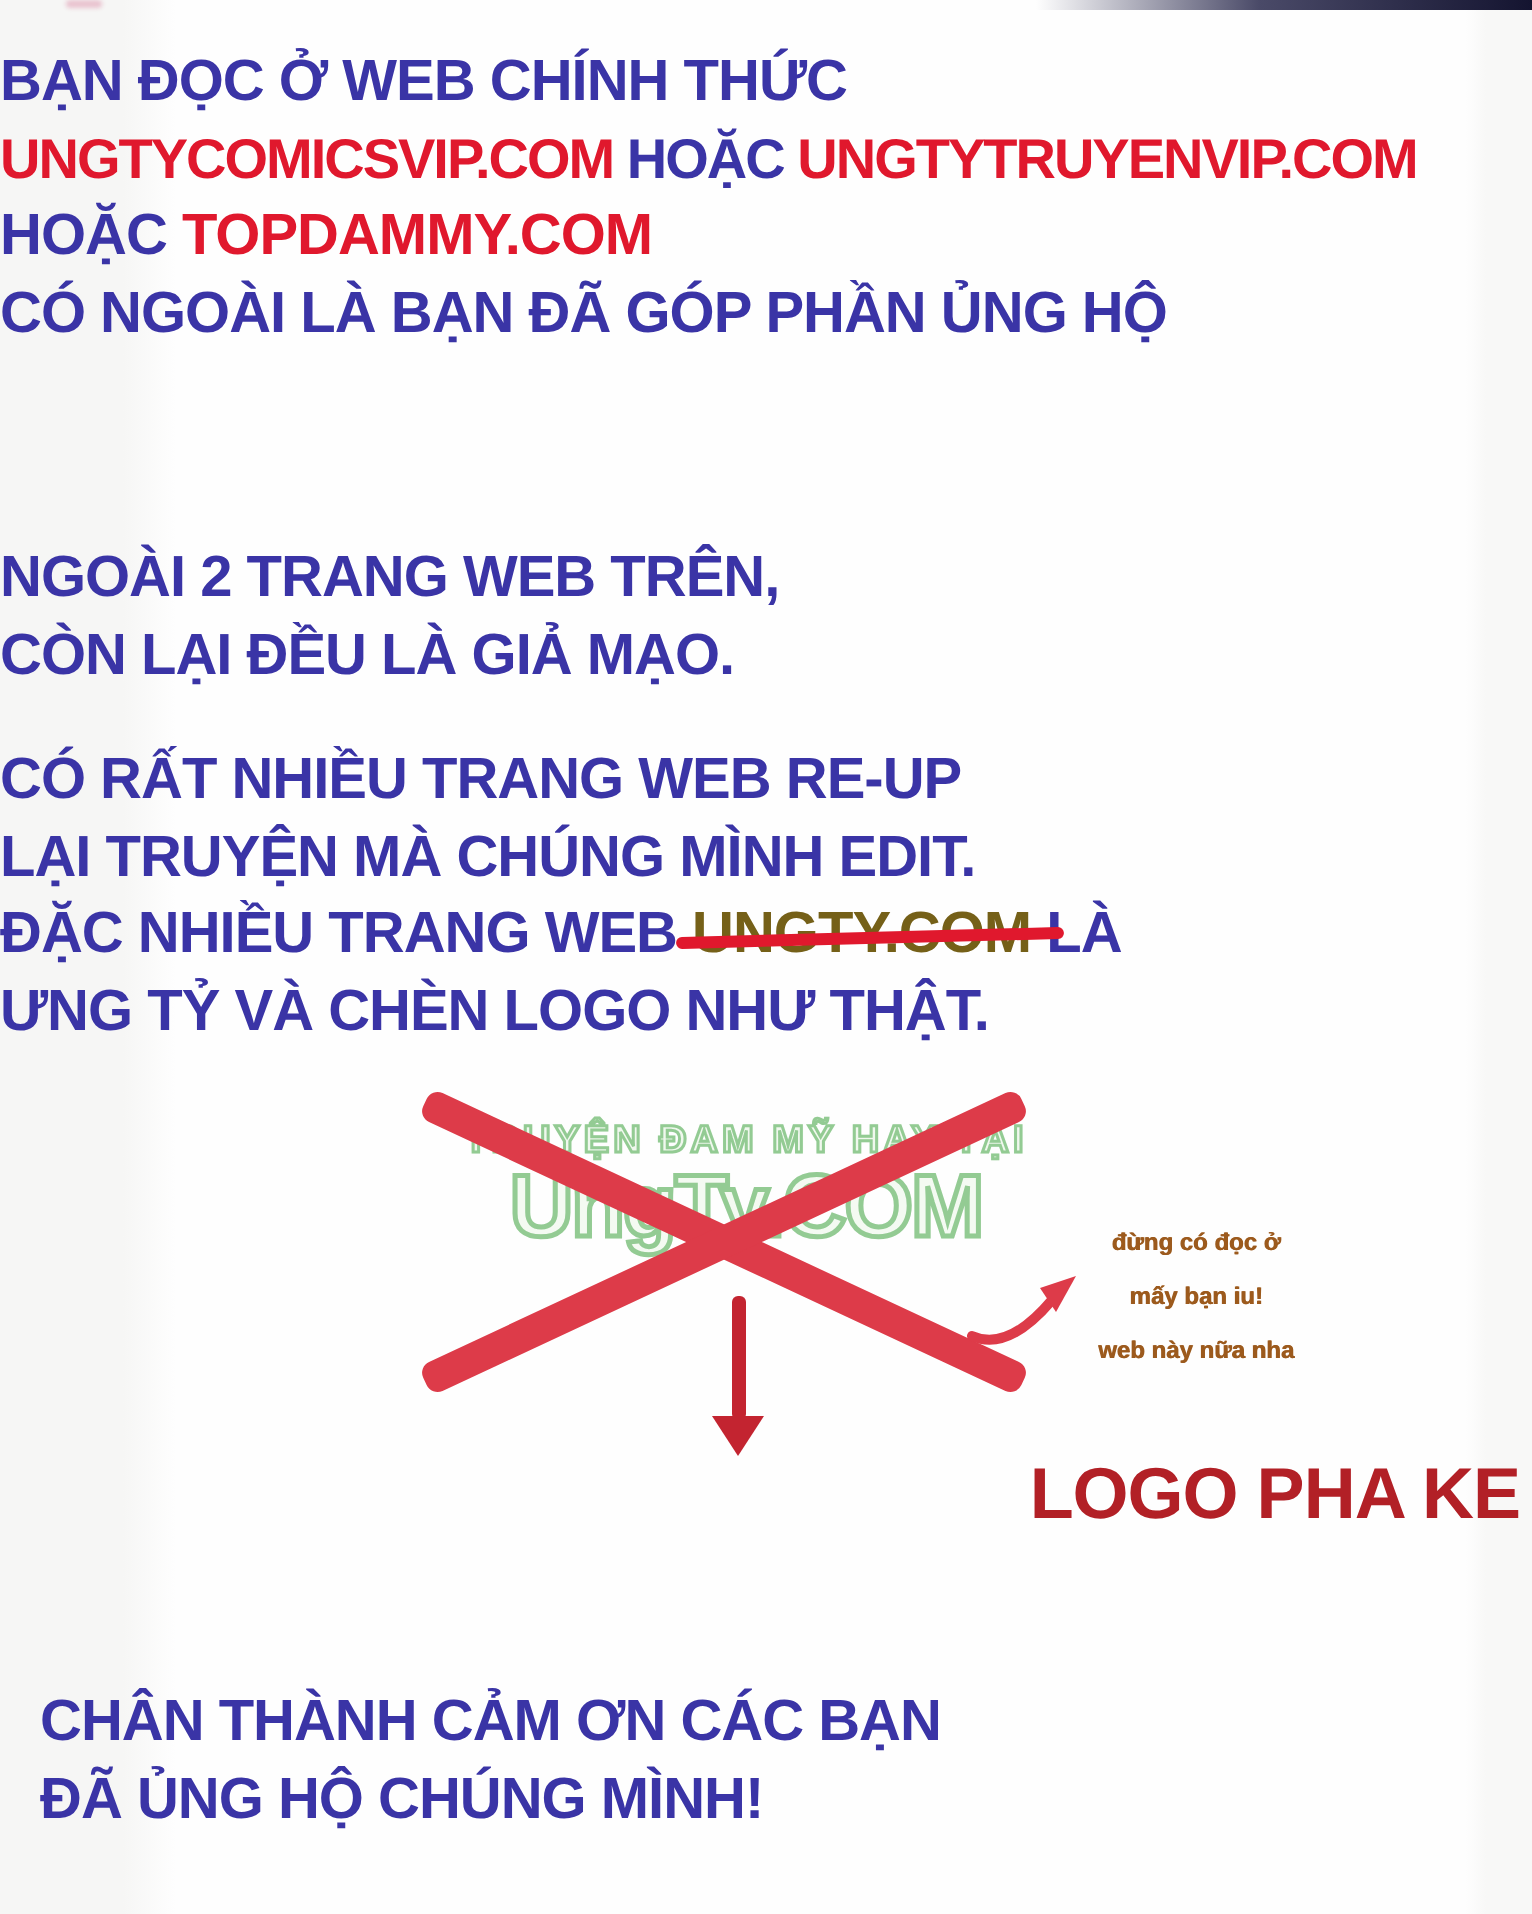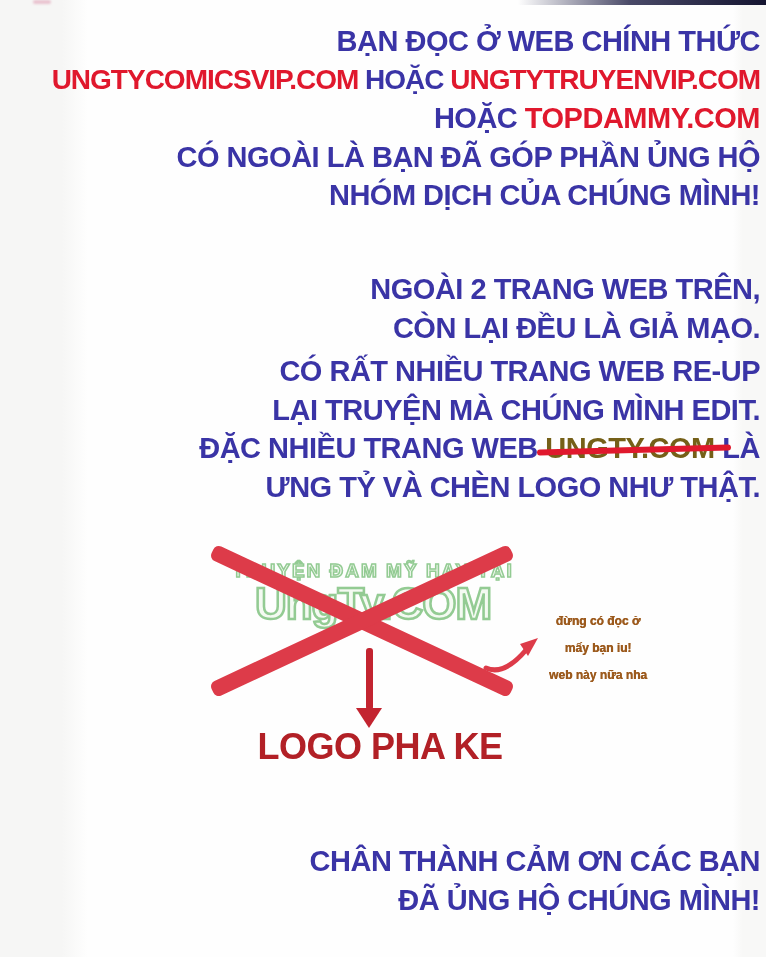--- a/index.html
+++ b/index.html
@@ -11,27 +11,27 @@
   .page{position:relative;width:766px;height:957px;margin:0 auto;background:var(--paper);
     overflow:hidden;font-family:"Liberation Sans","DejaVu Sans",sans-serif;}
   .edge{position:absolute;top:0;bottom:0;width:88px;background:linear-gradient(90deg,var(--edge-gray) 70%,rgba(246,246,245,0));}
   .edge.right{right:0;width:33px;background:linear-gradient(270deg,#f8f8f7 70%,rgba(248,248,247,0));}
   .edge.left{left:0;}
   .top-strip{position:absolute;top:0;left:518px;right:0;height:5px;
     background:linear-gradient(90deg,rgba(40,40,70,0) 0%,#4a4a68 45%,#141430 100%);}
   .pink-smudge{position:absolute;left:33px;top:0;width:18px;height:4px;background:#e9c3cf;
     border-radius:3px;filter:blur(1px);}
 
-  .block{position:absolute;left:0;right:6px;text-align:right;font-weight:bold;
+  .block{position:absolute;left:0;right:6px;text-align:left;font-weight:bold;
     font-size:29px;line-height:38.5px;letter-spacing:-0.5px;white-space:nowrap;}
   .blue{color:var(--blue);} .red{color:var(--red);}
   .intro{top:22px;}
   .intro .urls{font-size:28px;letter-spacing:-1px;}
   .notice{top:247px;margin-top:23px;}
-  .warning{top:352px;padding-left:20px;}
+  .warning{top:371px;}
   .thanks{top:842px;margin-left:20px;}
 
   .strike{position:relative;color:var(--olive);display:inline-block;}
   .strike::after{content:"";position:absolute;left:-8px;right:-16px;top:46%;height:6px;
     background:var(--red);border-radius:3px;transform:rotate(-1.5deg);}
 
   .fake-logo{position:absolute;left:0;right:20px;top:560px;text-align:center;font-weight:bold;}
   .logo-tagline{font-size:19px;letter-spacing:2px;color:#f0f8ee;
     -webkit-text-stroke:1.5px var(--green);text-shadow:0 0 1px var(--green);}
   .logo-main{font-size:44px;letter-spacing:-1px;color:#f4faf2;line-height:44px;
@@ -47,38 +47,37 @@
   .down-arrow-head{position:absolute;left:356px;top:708px;width:0;height:0;
     border-left:13px solid transparent;border-right:13px solid transparent;
     border-top:20px solid var(--arrow-red);}
 
   .curved-arrow{position:absolute;left:482px;top:630px;}
 
   .handnote{position:absolute;left:517px;top:608px;width:162px;text-align:center;
     font-weight:bold;font-size:12px;line-height:27px;color:var(--brown);
     text-shadow:0.4px 0 var(--brown);}
 
-  .fake-label{position:absolute;left:0;right:6px;top:726px;text-align:center;
+  .fake-label{position:absolute;left:0;right:6px;top:726px;text-align:right;
     font-weight:bold;font-size:36px;letter-spacing:-0.5px;color:var(--dark-red);}
 </style>
 </head>
 <body>
 
 <div class="page">
   <div class="edge left"></div>
   <div class="edge right"></div>
   <div class="top-strip"></div>
   <div class="pink-smudge"></div>
 
   <div class="block intro">
     <div class="blue">BẠN ĐỌC Ở WEB CHÍNH THỨC</div>
     <div class="urls"><span class="red">UNGTYCOMICSVIP.COM</span><span class="blue"> HOẶC </span><span class="red">UNGTYTRUYENVIP.COM</span></div>
     <div><span class="blue">HOẶC </span><span class="red">TOPDAMMY.COM</span></div>
     <div class="blue">CÓ NGOÀI LÀ BẠN ĐÃ GÓP PHẦN ỦNG HỘ</div>
-    <div class="blue">NHÓM DỊCH CỦA CHÚNG MÌNH!</div>
   </div>
 
   <div class="block notice blue">
     <div>NGOÀI 2 TRANG WEB TRÊN,</div>
     <div>CÒN LẠI ĐỀU LÀ GIẢ MẠO.</div>
   </div>
 
   <div class="block warning blue">
     <div>CÓ RẤT NHIỀU TRANG WEB RE-UP</div>
     <div>LẠI TRUYỆN MÀ CHÚNG MÌNH EDIT.</div>

